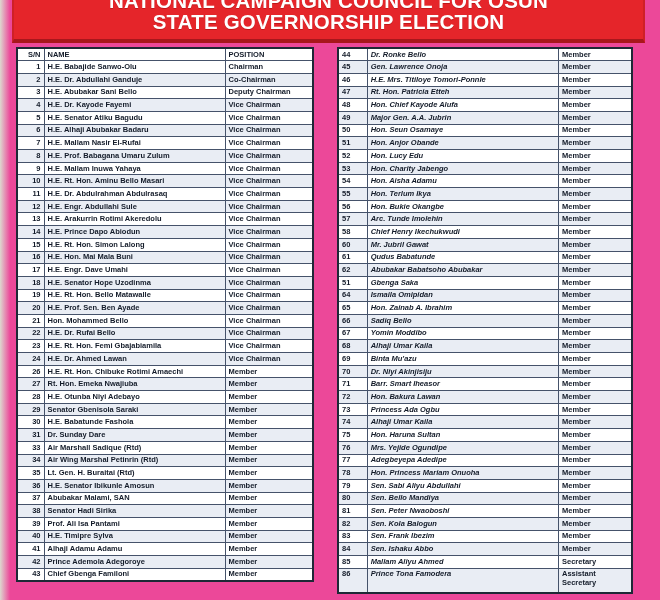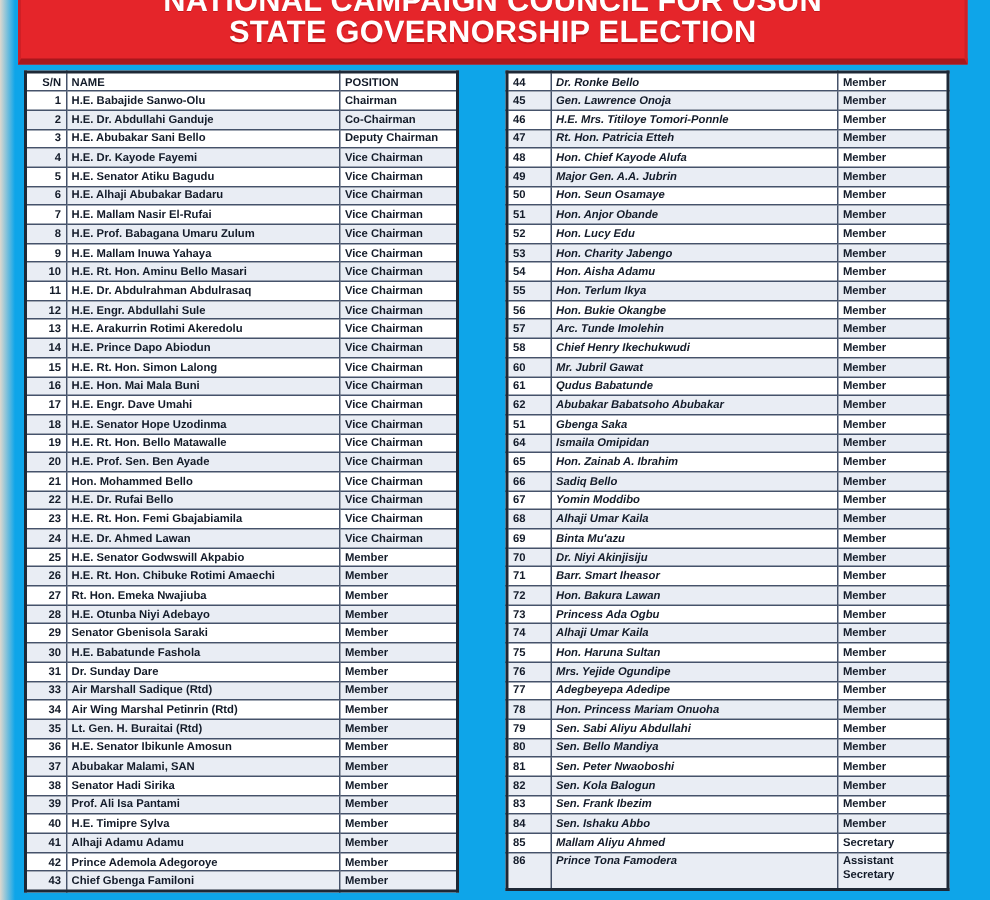--- a/index.html
+++ b/index.html
@@ -1,18 +1,18 @@
 <!DOCTYPE html>
 <html><head>
 <meta charset="utf-8">
 <style>
   html,body { margin:0; padding:0; }
   .page {
     position:relative; width:660px; height:600px; overflow:hidden;
-    background:#0ea5e9; font-family:"Liberation Sans", sans-serif;
+    background:#ec4899; font-family:"Liberation Sans", sans-serif;
   }
   .page::before{ 
     content:""; position:absolute; left:0; top:0; bottom:0; width:10px;
     background:linear-gradient(90deg,#ddd8cf,rgba(244,241,234,0)); pointer-events:none;
   }
   .banner {
     position:absolute; left:12px; top:-16px; width:633px; height:59px;
     background:#e5252a; border:2px solid #cf2026; border-bottom:4px solid #a8171c;
     box-sizing:border-box; color:#ffffff; text-align:center; font-weight:bold;
     font-size:20.5px; line-height:21px; letter-spacing:0.2px; padding-top:4px;
@@ -22,21 +22,21 @@
     position:absolute; top:47px; border-collapse:collapse; table-layout:fixed;
     background:#ffffff; border:2px solid #1e2836;
   }
   .tbl-left  { left:16px;  width:290px; }
   .tbl-right { left:337px; width:296px; }
   .tbl td, .tbl th {
     border:1px solid #45526a; font-size:7.5px; font-weight:bold; color:#131b29;
     padding:0 3px; height:12.7px; line-height:8px; overflow:hidden; white-space:nowrap;
     text-align:left; vertical-align:middle; box-sizing:border-box;
   }
-  .tbl-left  .c-sn{width:27px;text-align:right;} .tbl-left  .c-name{width:181px;} .tbl-left  .c-pos{width:78px;}
+  .tbl-left  .c-sn{width:27px;text-align:right;} .tbl-left  .c-name{width:181px;} .tbl-left  .c-pos{width:88px;}
   .tbl-right .c-sn{width:29px;} .tbl-right .c-name{width:190px;font-style:italic;} .tbl-right .c-pos{width:73px;}
   .tbl-left  tbody tr:nth-child(even) { background:#e9edf4; }
   .tbl-right tbody tr:nth-child(even) { background:#e9edf4; }
   .tbl thead tr { background:#ffffff; }
   .tbl-right tbody tr:last-child td { white-space:normal; line-height:8.5px; height:25px; vertical-align:top; padding-top:1.5px; }
 </style>
 </head>
 <body>
 
 <div class="page">
@@ -169,25 +169,20 @@
           <td class="c-sn">23</td>
           <td class="c-name">H.E. Rt. Hon. Femi Gbajabiamila</td>
           <td class="c-pos">Vice Chairman</td>
         </tr>
         <tr>
           <td class="c-sn">24</td>
           <td class="c-name">H.E. Dr. Ahmed Lawan</td>
           <td class="c-pos">Vice Chairman</td>
         </tr>
         <tr>
-          <td class="c-sn">25</td>
-          <td class="c-name">H.E. Senator Godwswill Akpabio</td>
-          <td class="c-pos">Member</td>
-        </tr>
-        <tr>
           <td class="c-sn">26</td>
           <td class="c-name">H.E. Rt. Hon. Chibuke Rotimi Amaechi</td>
           <td class="c-pos">Member</td>
         </tr>
         <tr>
           <td class="c-sn">27</td>
           <td class="c-name">Rt. Hon. Emeka Nwajiuba</td>
           <td class="c-pos">Member</td>
         </tr>
         <tr>

